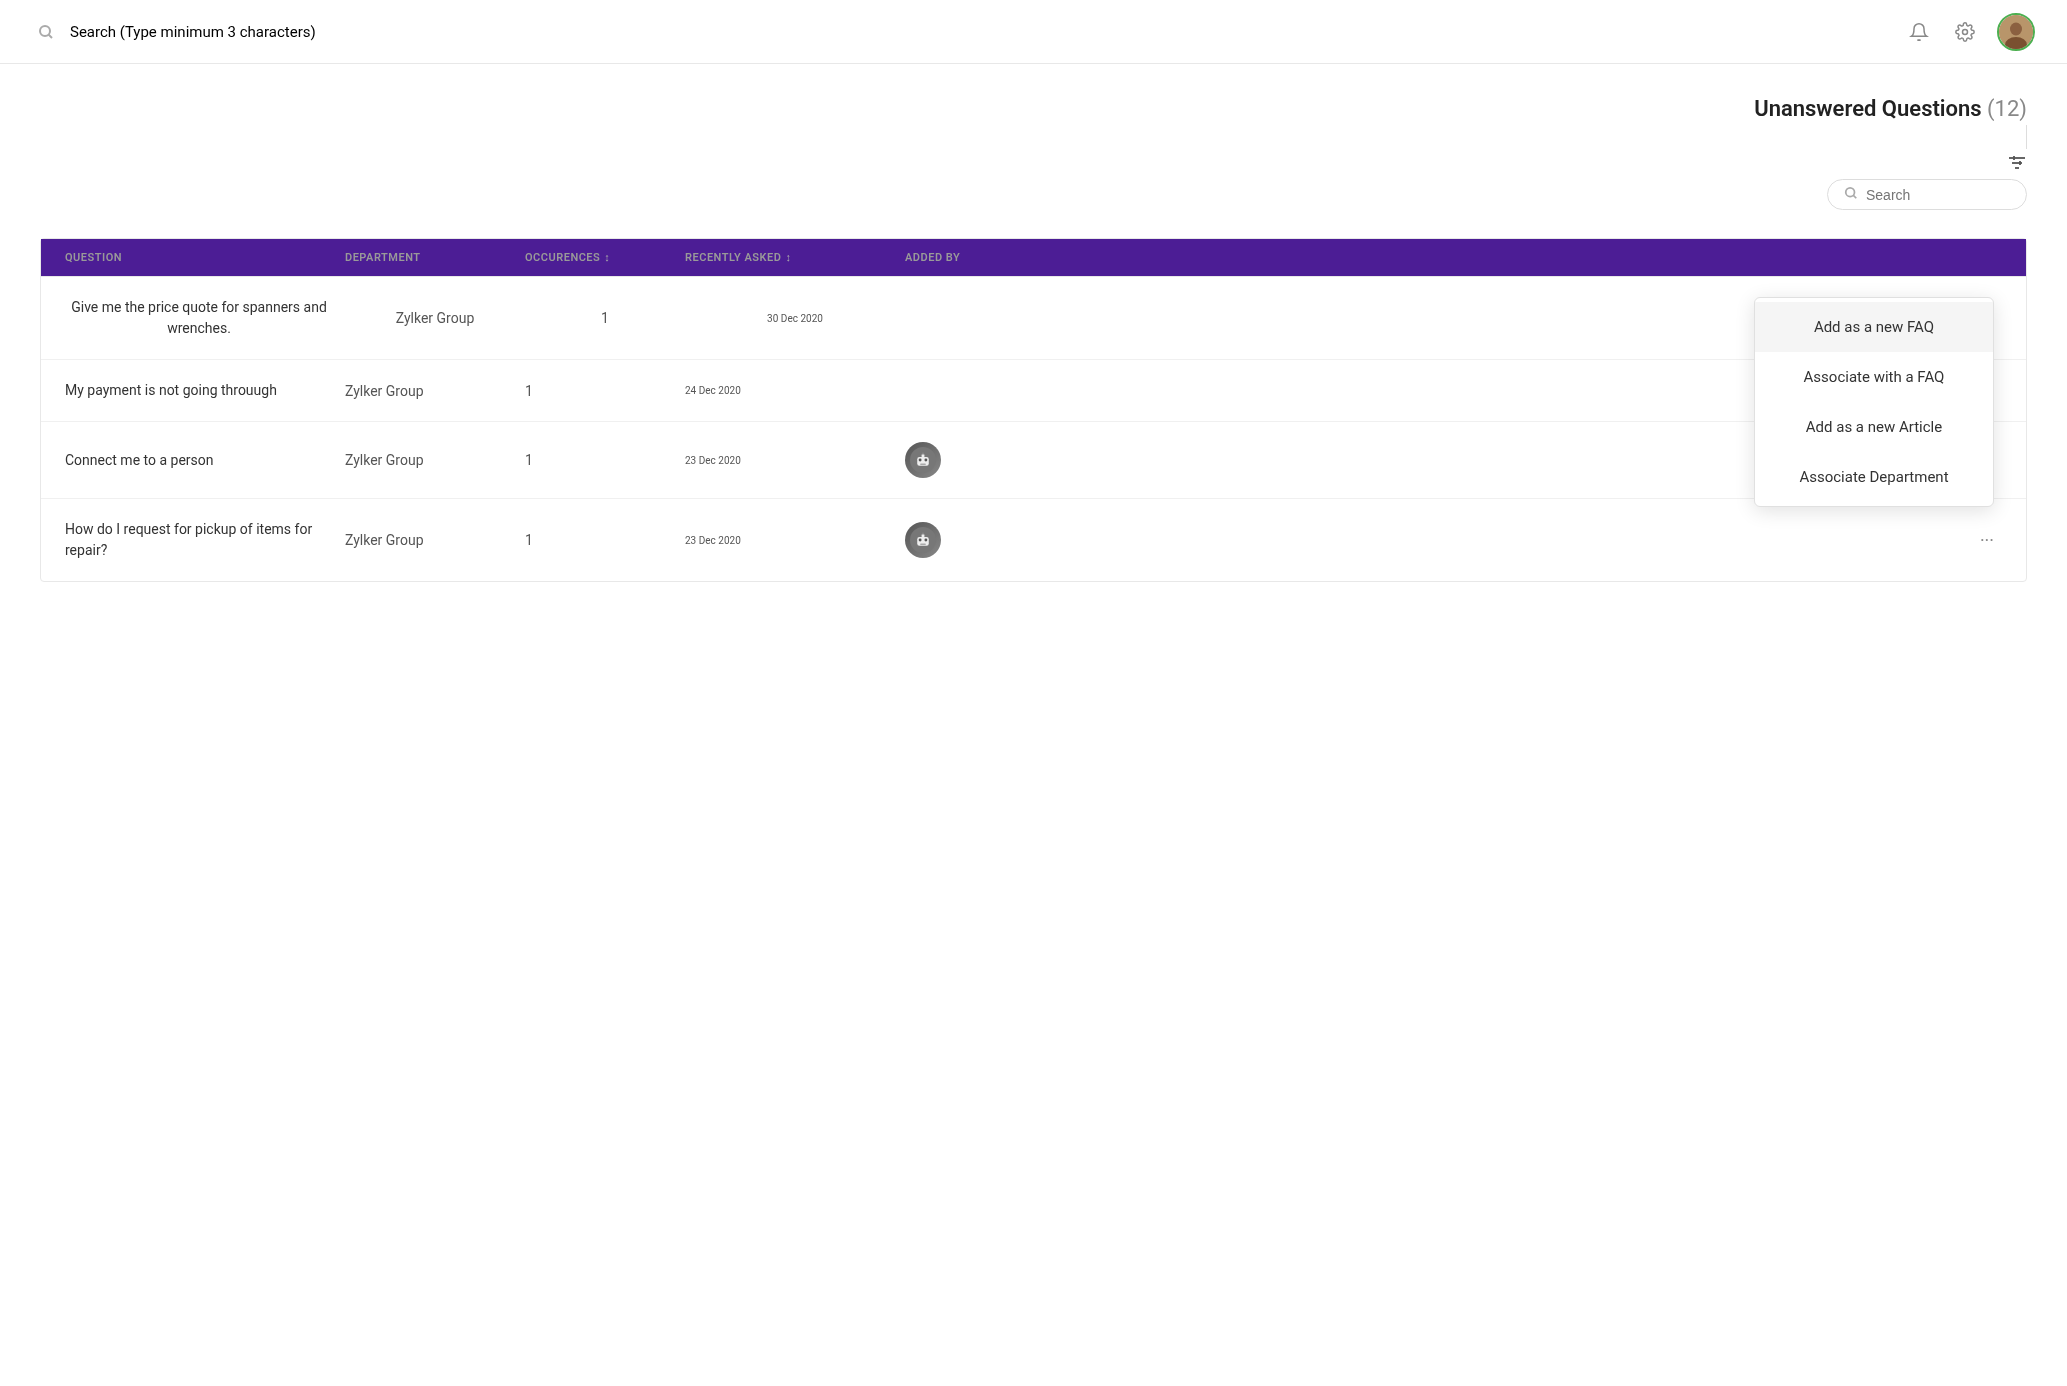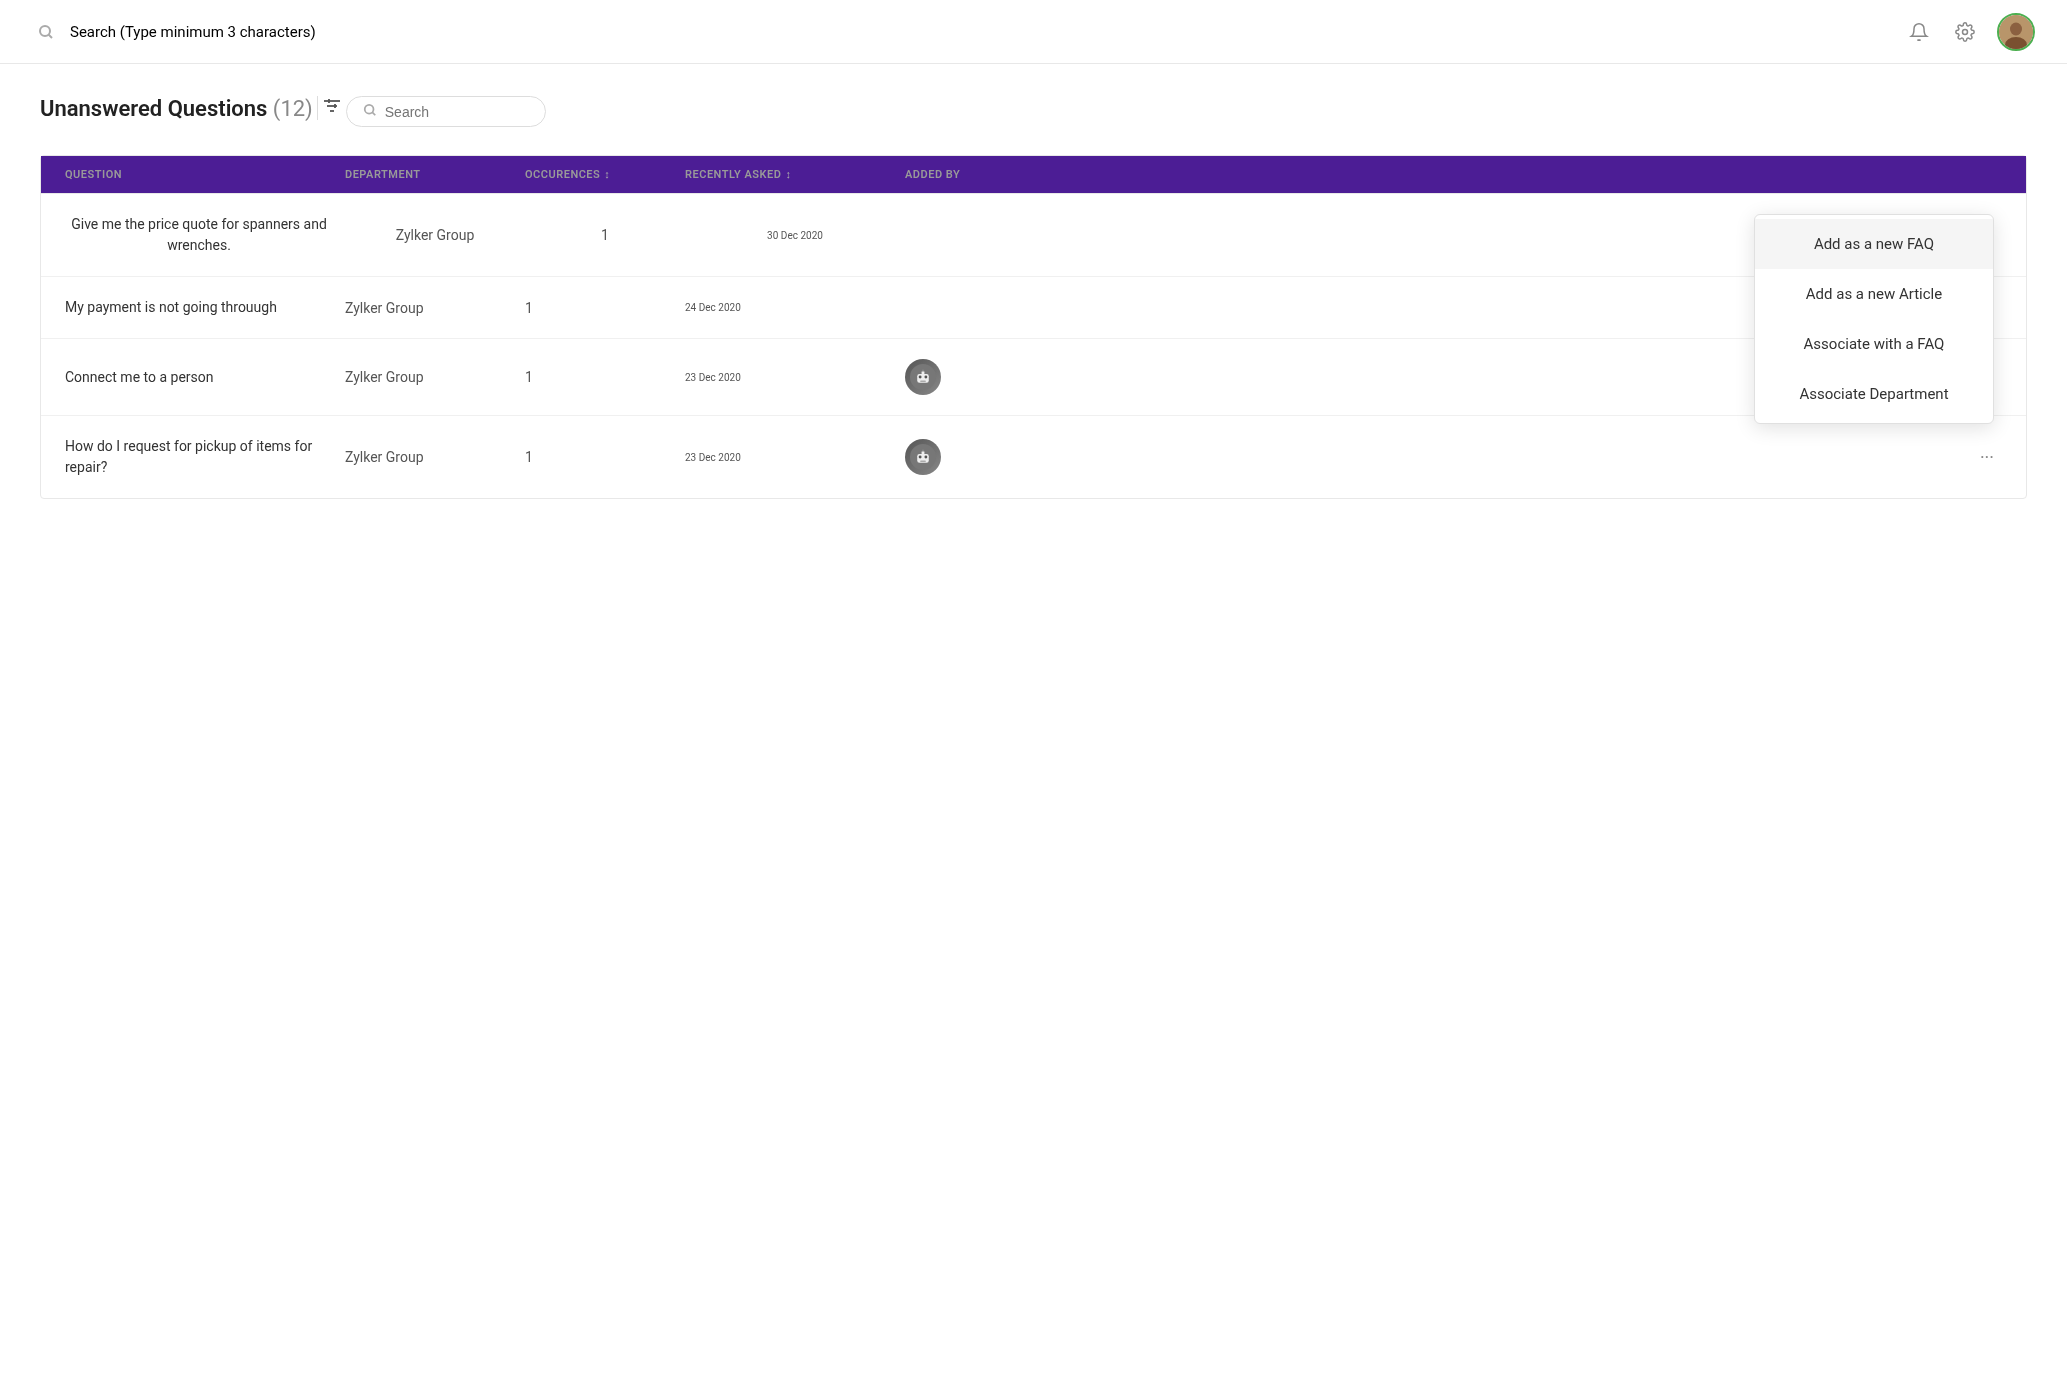--- a/index.html
+++ b/index.html
@@ -65,23 +65,24 @@
     }
 
     
     .main-content {
       padding: 32px 40px;
     }
 
     
     .page-header {
       display: flex;
-      align-items: flex-start;
+      align-items: flex-end;
       gap: 4px;
       margin-bottom: 28px;
+      flex-direction: column;
     }
     .page-title {
       font-size: 22px;
       font-weight: 600;
       color: #222;
     }
     .count-badge {
       font-size: 22px;
       font-weight: 400;
       color: #888;
@@ -335,22 +336,22 @@
             <polyline points="3 6 5 6 21 6"></polyline>
             <path d="M19 6l-1 14a2 2 0 01-2 2H8a2 2 0 01-2-2L5 6"></path>
             <path d="M10 11v6M14 11v6"></path>
             <path d="M9 6V4a1 1 0 011-1h4a1 1 0 011 1v2"></path>
           </svg>
         </span>
       </div>
 
       <div class="dropdown-menu" style="top: 20px; right: 32px;">
         <div class="dropdown-item active-item">Add as a new FAQ</div>
+        <div class="dropdown-item">Associate with a FAQ</div>
         <div class="dropdown-item">Add as a new Article</div>
-        <div class="dropdown-item">Associate with a FAQ</div>
         <div class="dropdown-item">Associate Department</div>
       </div>
     </div>
 
     <div class="table-row">
       <div class="question-text">My payment is not going throuugh</div>
       <div class="dept-text">Zylker Group</div>
       <div class="occurrences-text">1</div>
       <div class="date-text">24 Dec 2020</div>
       <div class="added-by-cell"></div>

